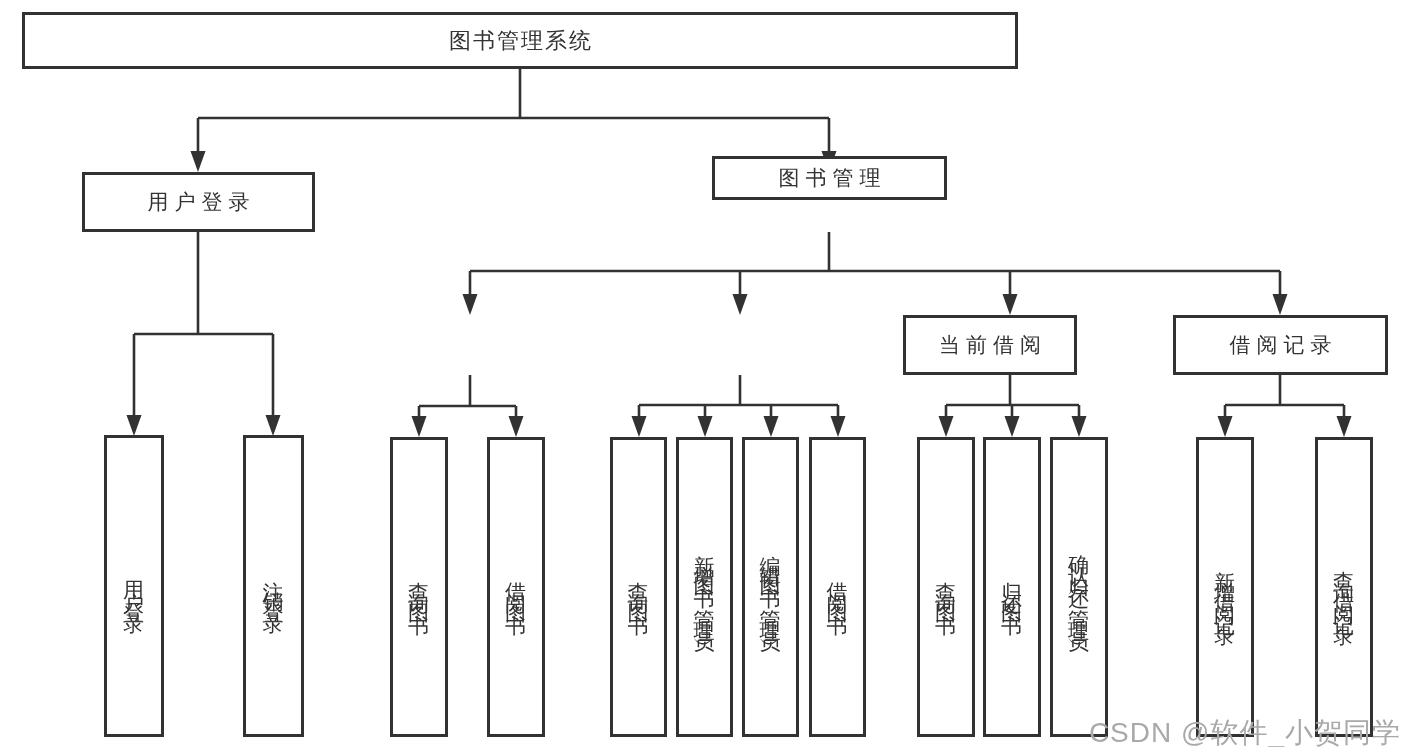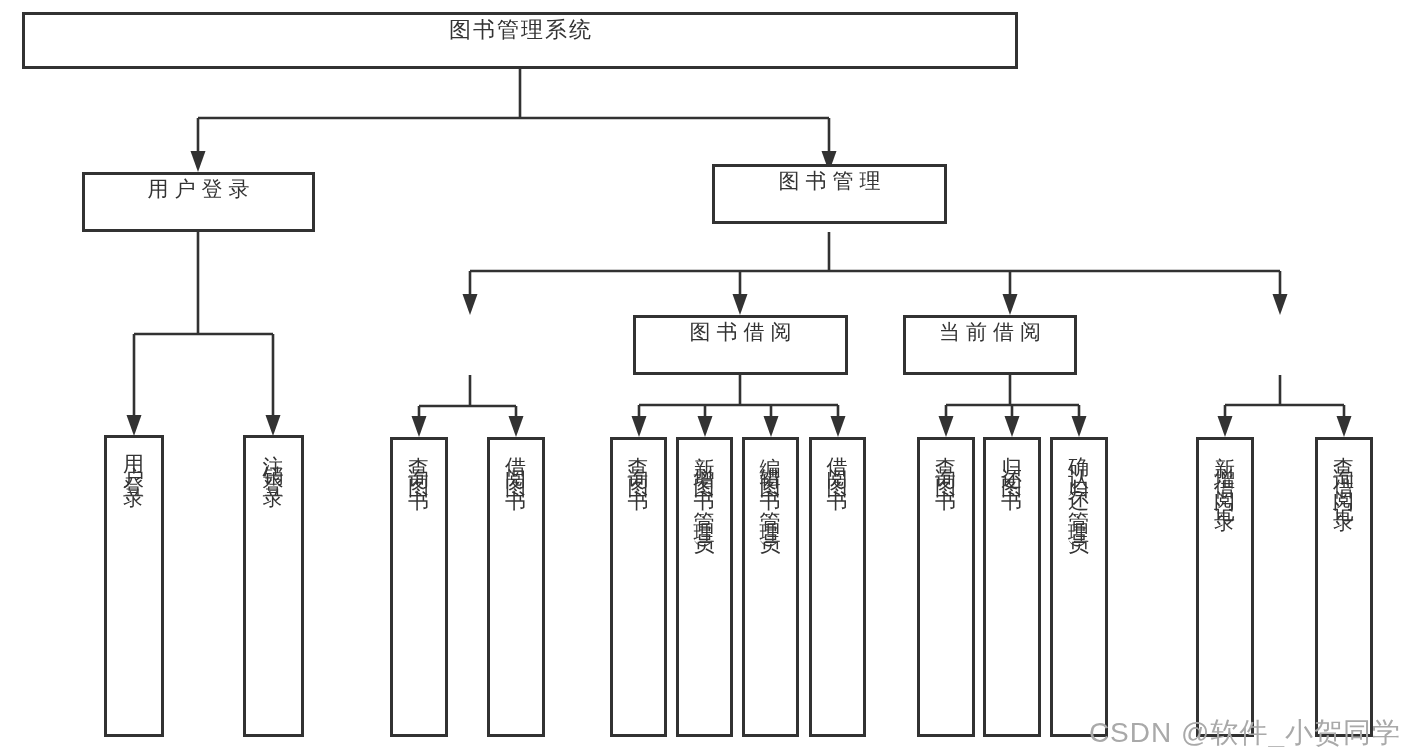--- a/index.html
+++ b/index.html
@@ -31,20 +31,21 @@
   .connectors polygon {
     fill: var(--line);
     stroke: none;
   }
   .node {
     position: absolute;
     box-sizing: border-box;
     border: 3px solid var(--line);
     background: var(--background);
     display: flex;
+    align-items: center;
     justify-content: center;
     z-index: 2;
     color: var(--text);
   }
   .node .lbl {
     font-size: 21px;
     letter-spacing: 6px;
     text-indent: 6px;
     white-space: nowrap;
   }
@@ -120,29 +121,29 @@
     </g>
   </svg>
 
   <div class="node root" style="left:22px;top:12px;width:996px;height:57px">
     <span class="lbl">图书管理系统</span>
   </div>
 
   <div class="node" style="left:82px;top:172px;width:233px;height:60px">
     <span class="lbl">用户登录</span>
   </div>
-  <div class="node" style="left:712px;top:164px;width:235px;height:60px">
+  <div class="node" style="left:712px;top:156px;width:235px;height:44px">
     <span class="lbl">图书管理</span>
   </div>
 
-  <div class="node" style="left:633px;top:315px;width:215px;height:60px">
-    <span class="lbl">图书借阅</span>
-  </div>
   <div class="node" style="left:903px;top:315px;width:174px;height:60px">
     <span class="lbl">当前借阅</span>
+  </div>
+  <div class="node" style="left:1173px;top:315px;width:215px;height:60px">
+    <span class="lbl">借阅记录</span>
   </div>
 
   <div class="node" style="left:104px;top:435px;width:60px;height:302px">
     <span class="vlbl">用户登录</span>
   </div>
   <div class="node" style="left:243px;top:435px;width:61px;height:302px">
     <span class="vlbl">注销登录</span>
   </div>
 
   <div class="node" style="left:390px;top:437px;width:58px;height:300px">

